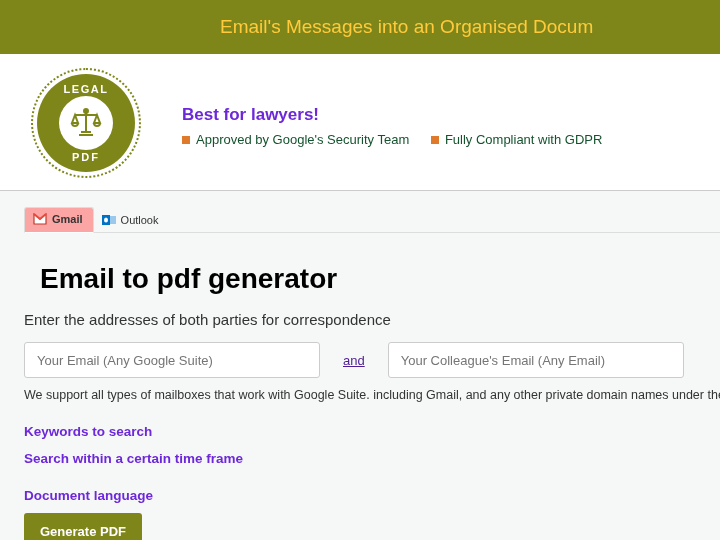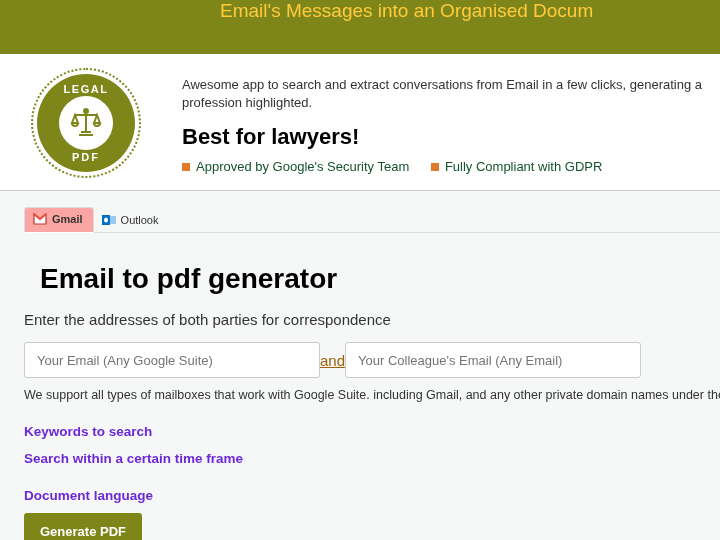--- a/index.html
+++ b/index.html
@@ -9,21 +9,21 @@
     height: 540px;
     overflow: hidden;
     background: #fff;
     color: #222;
   }
   .top-banner {
     background: #7f8619;
     color: #ffcb3c;
     height: 54px;
     display: flex;
-    align-items: flex-start;
+    align-items: center;
     padding-left: 220px;
     font-size: 19px;
     font-weight: 400;
     white-space: nowrap;
   }
   .header-row {
     display: flex;
     align-items: center;
     padding: 14px 0 12px 16px;
   }
@@ -64,21 +64,21 @@
   .logo-tt { position:absolute; top:9px; left:0; right:0; text-align:center; color:#fff; font-size:11px; font-weight:700; letter-spacing:1.5px;}
   .logo-tb { position:absolute; bottom:9px; left:0; right:0; text-align:center; color:#fff; font-size:11px; font-weight:700; letter-spacing:2px;}
   .header-text {
     padding-left: 26px;
     padding-top: 6px;
     font-size: 13px;
     color: #333;
     line-height: 1.4;
   }
   .header-text .tagline { margin-bottom: 10px; }
-  .header-text .best { font-size: 22px; font-weight: 700; color: #000000; margin-bottom: 4px;}
+  .header-text .best { font-size: 17px; font-weight: 700; color: #6d28d9; margin-bottom: 4px;}
   .badges span.b { display:inline-block; width:8px; height:8px; background:#e07a2b; margin-right:6px; vertical-align:middle;}
   .badges span.t { margin-right:18px; color:#14532d; font-size:13px; vertical-align:middle;}
   .main-area {
     border-top: 1px solid #ccc;
     background: #f6f8f8;
     padding: 0 0 20px 24px;
     position: relative;
   }
   .tabs {
     display: flex;
@@ -109,32 +109,32 @@
     border-bottom:1px solid #ddd;
     margin-top:-1px;
     width: 696px;
   }
   
   .main-area h1 {
     font-size: 28px; font-weight: 700; color:#000;
     margin: 22px 0 16px 16px;
   }
   .subtext { font-size:15px; color:#333; margin-bottom:14px;}
-  .row { display:flex; align-items:center; gap:0; margin-bottom:10px;}
+  .row { display:flex; align-items:center; gap:23px; margin-bottom:10px;}
   .row input[type=text] {
     flex:0 0 296px;
     height:36px;
     border:1px solid #ccc;
     border-radius:3px;
     padding:0 12px;
     font-size:13px;
     color:#555;
     background:#fff;
   }
-  .row .and { font-size:15px; color:#a16207;text-decoration:underline; }
+  .row .and { font-size:13px; color:#4c1d95;text-decoration:underline; }
   .support-note { font-size:12.5px; color:#333; margin-bottom:22px; white-space:nowrap; overflow:hidden;}
   .olive-link {
     display:block;
     color:#6d28d9;
     font-weight:700;
     font-size:13.5px;
     margin-bottom:12px;
     cursor:pointer;
   }
   .gen-btn {
@@ -175,21 +175,20 @@
             <path d="M3 17 a3 3 0 0 0 6 0"></path>
             <path d="M25 17 a3 3 0 0 0 6 0"></path>
             <line x1="12" y1="26" x2="22" y2="26"></line>
             <line x1="10" y1="29" x2="24" y2="29"></line>
           </g>
         </svg>
       </div>
     </div>
   </div>
   <div class="header-text">
-    <div class="tagline">Awesome app to search and extract conversations from Email in a few clicks, generating a profession highlighted.</div>
     <div class="best">Best for lawyers!</div>
     <div class="badges">
       <span class="b"></span><span class="t">Approved by Google's Security Team</span>
       <span class="b"></span><span class="t">Fully Compliant with GDPR</span>
     </div>
   </div>
 </div>
 
 <div class="main-area">
   <div class="tabs">

